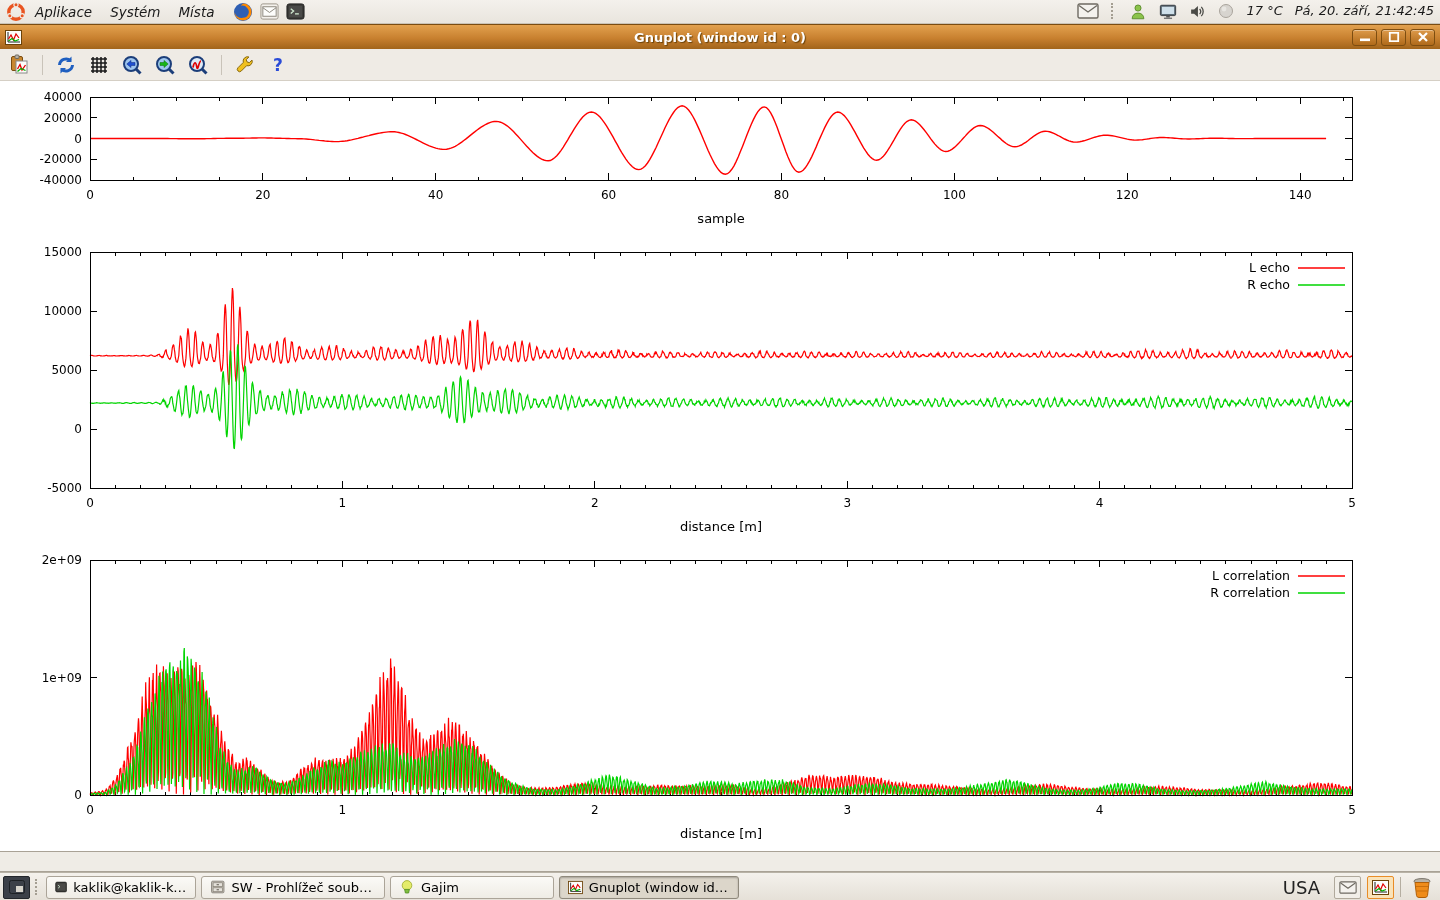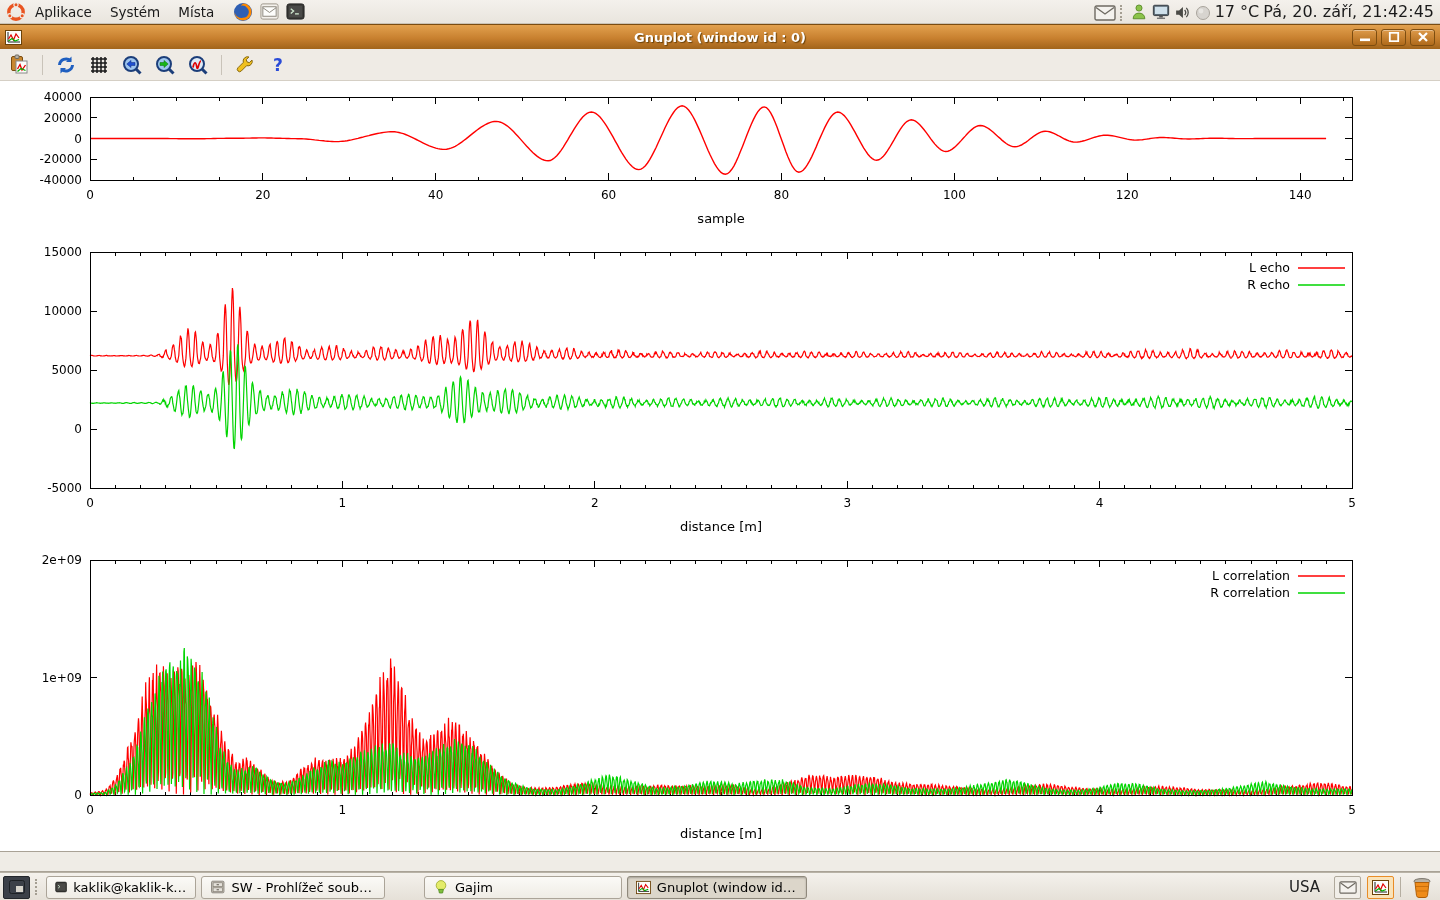--- a/index.html
+++ b/index.html
@@ -1,23 +1,23 @@
 <!DOCTYPE html>
 <html><head>
 <meta charset="utf-8">
 <style>
   html,body{margin:0;padding:0;width:1440px;height:900px;overflow:hidden;
     font-family:"DejaVu Sans","Liberation Sans",sans-serif;background:#efebe5;}
   
   .panel{height:24px;display:flex;align-items:center;background:linear-gradient(#f4f1ec,#e9e5de);
-    border-bottom:1px solid #c9c3b8;padding:0 6px;box-sizing:border-box;font-size:13.5px;color:#1a1a1a;}
+    border-bottom:1px solid #c9c3b8;padding:0 6px;box-sizing:border-box;font-size:13.5px;color:#1a1a1a;font-style:italic;}
   .panel .menu{display:flex;align-items:center;gap:6px;padding:0 9px;height:24px;cursor:default;}
   .panel .launchers{display:flex;align-items:center;gap:7px;margin-left:10px;}
   .panel .spacer{flex:1;}
-  .panel .tray{display:flex;align-items:flex-end;gap:4px;font-size:16px;}
+  .panel .tray{display:flex;align-items:flex-start;gap:12px;font-size:13px;}
   .handle{width:4px;height:16px;border-left:2px dotted #a49e92;}
   
   .titlebar{height:25px;box-sizing:border-box;border-top:1px solid #7a4c12;
     background:linear-gradient(#e2a14f,#c8802f 55%,#a2641a);position:relative;
     display:flex;align-items:center;padding:0 5px;}
   .titlebar .title{position:absolute;left:0;right:0;text-align:center;color:#fff;font-weight:bold;
     font-size:13px;text-shadow:1px 1px 1px #6b4208;pointer-events:none;}
   .wincontrols{margin-left:auto;display:flex;gap:4px;z-index:2;}
   .wc{width:25px;height:17px;border:1px solid #7d4d10;border-radius:3px;box-sizing:border-box;
     background:linear-gradient(#dd9a4a,#b06a1a);box-shadow:inset 0 1px 0 rgba(255,255,255,.4);
@@ -29,25 +29,25 @@
   .canvas{height:770px;background:#ffffff;position:relative;}
   .statusbar{height:21px;box-sizing:border-box;background:#efece6;border:1px solid #a9a296;border-left:0;border-right:0;}
   
   .taskbar{height:29px;display:flex;align-items:center;background:linear-gradient(#f4f1ec,#e5e0d7);
     border-top:1px solid #b8b2a6;padding:0 3px;gap:5px;box-sizing:border-box;font-size:13px;}
   .tkbtn{height:23px;display:flex;align-items:center;gap:6px;padding:0 8px;box-sizing:border-box;
     border:1px solid #aba498;border-radius:3px;background:linear-gradient(#fbfaf7,#efece5);
     white-space:nowrap;overflow:hidden;}
   .tkbtn span{overflow:hidden;text-overflow:ellipsis;}
   .tkbtn.active{background:#dcd6ca;box-shadow:inset 0 1px 2px rgba(0,0,0,.25);border-color:#8f897c;}
-  .w1{width:150px;} .w2{width:184px;} .w3{width:198px;margin-left:34px;} .w4{width:180px;}
+  .w1{width:150px;} .w2{width:184px;} .w3{width:164px;} .w4{width:180px;}
   .traybtn{width:27px;height:23px;border:1px solid #b0a99c;border-radius:2px;background:#f1eee8;
     display:flex;align-items:center;justify-content:center;box-sizing:border-box;}
   .traybtn.hl{background:#f9e3ba;border-color:#e98c26;}
-  .kbd{padding:0 8px;font-size:15px;color:#222;}
+  .kbd{padding:0 8px;font-size:18px;color:#222;}
 </style>
 </head>
 <body>
 
 <div class="panel">
   <span style="display:flex;">
     <svg width="20" height="20" viewBox="0 0 20 20">
         <circle cx="10" cy="10" r="7.2" fill="none" stroke="#e95420" stroke-width="3.4"></circle>
         <g>
           <circle cx="10" cy="2.8" r="2.1" fill="#e95420" stroke="#efebe5" stroke-width="1.2"></circle>

